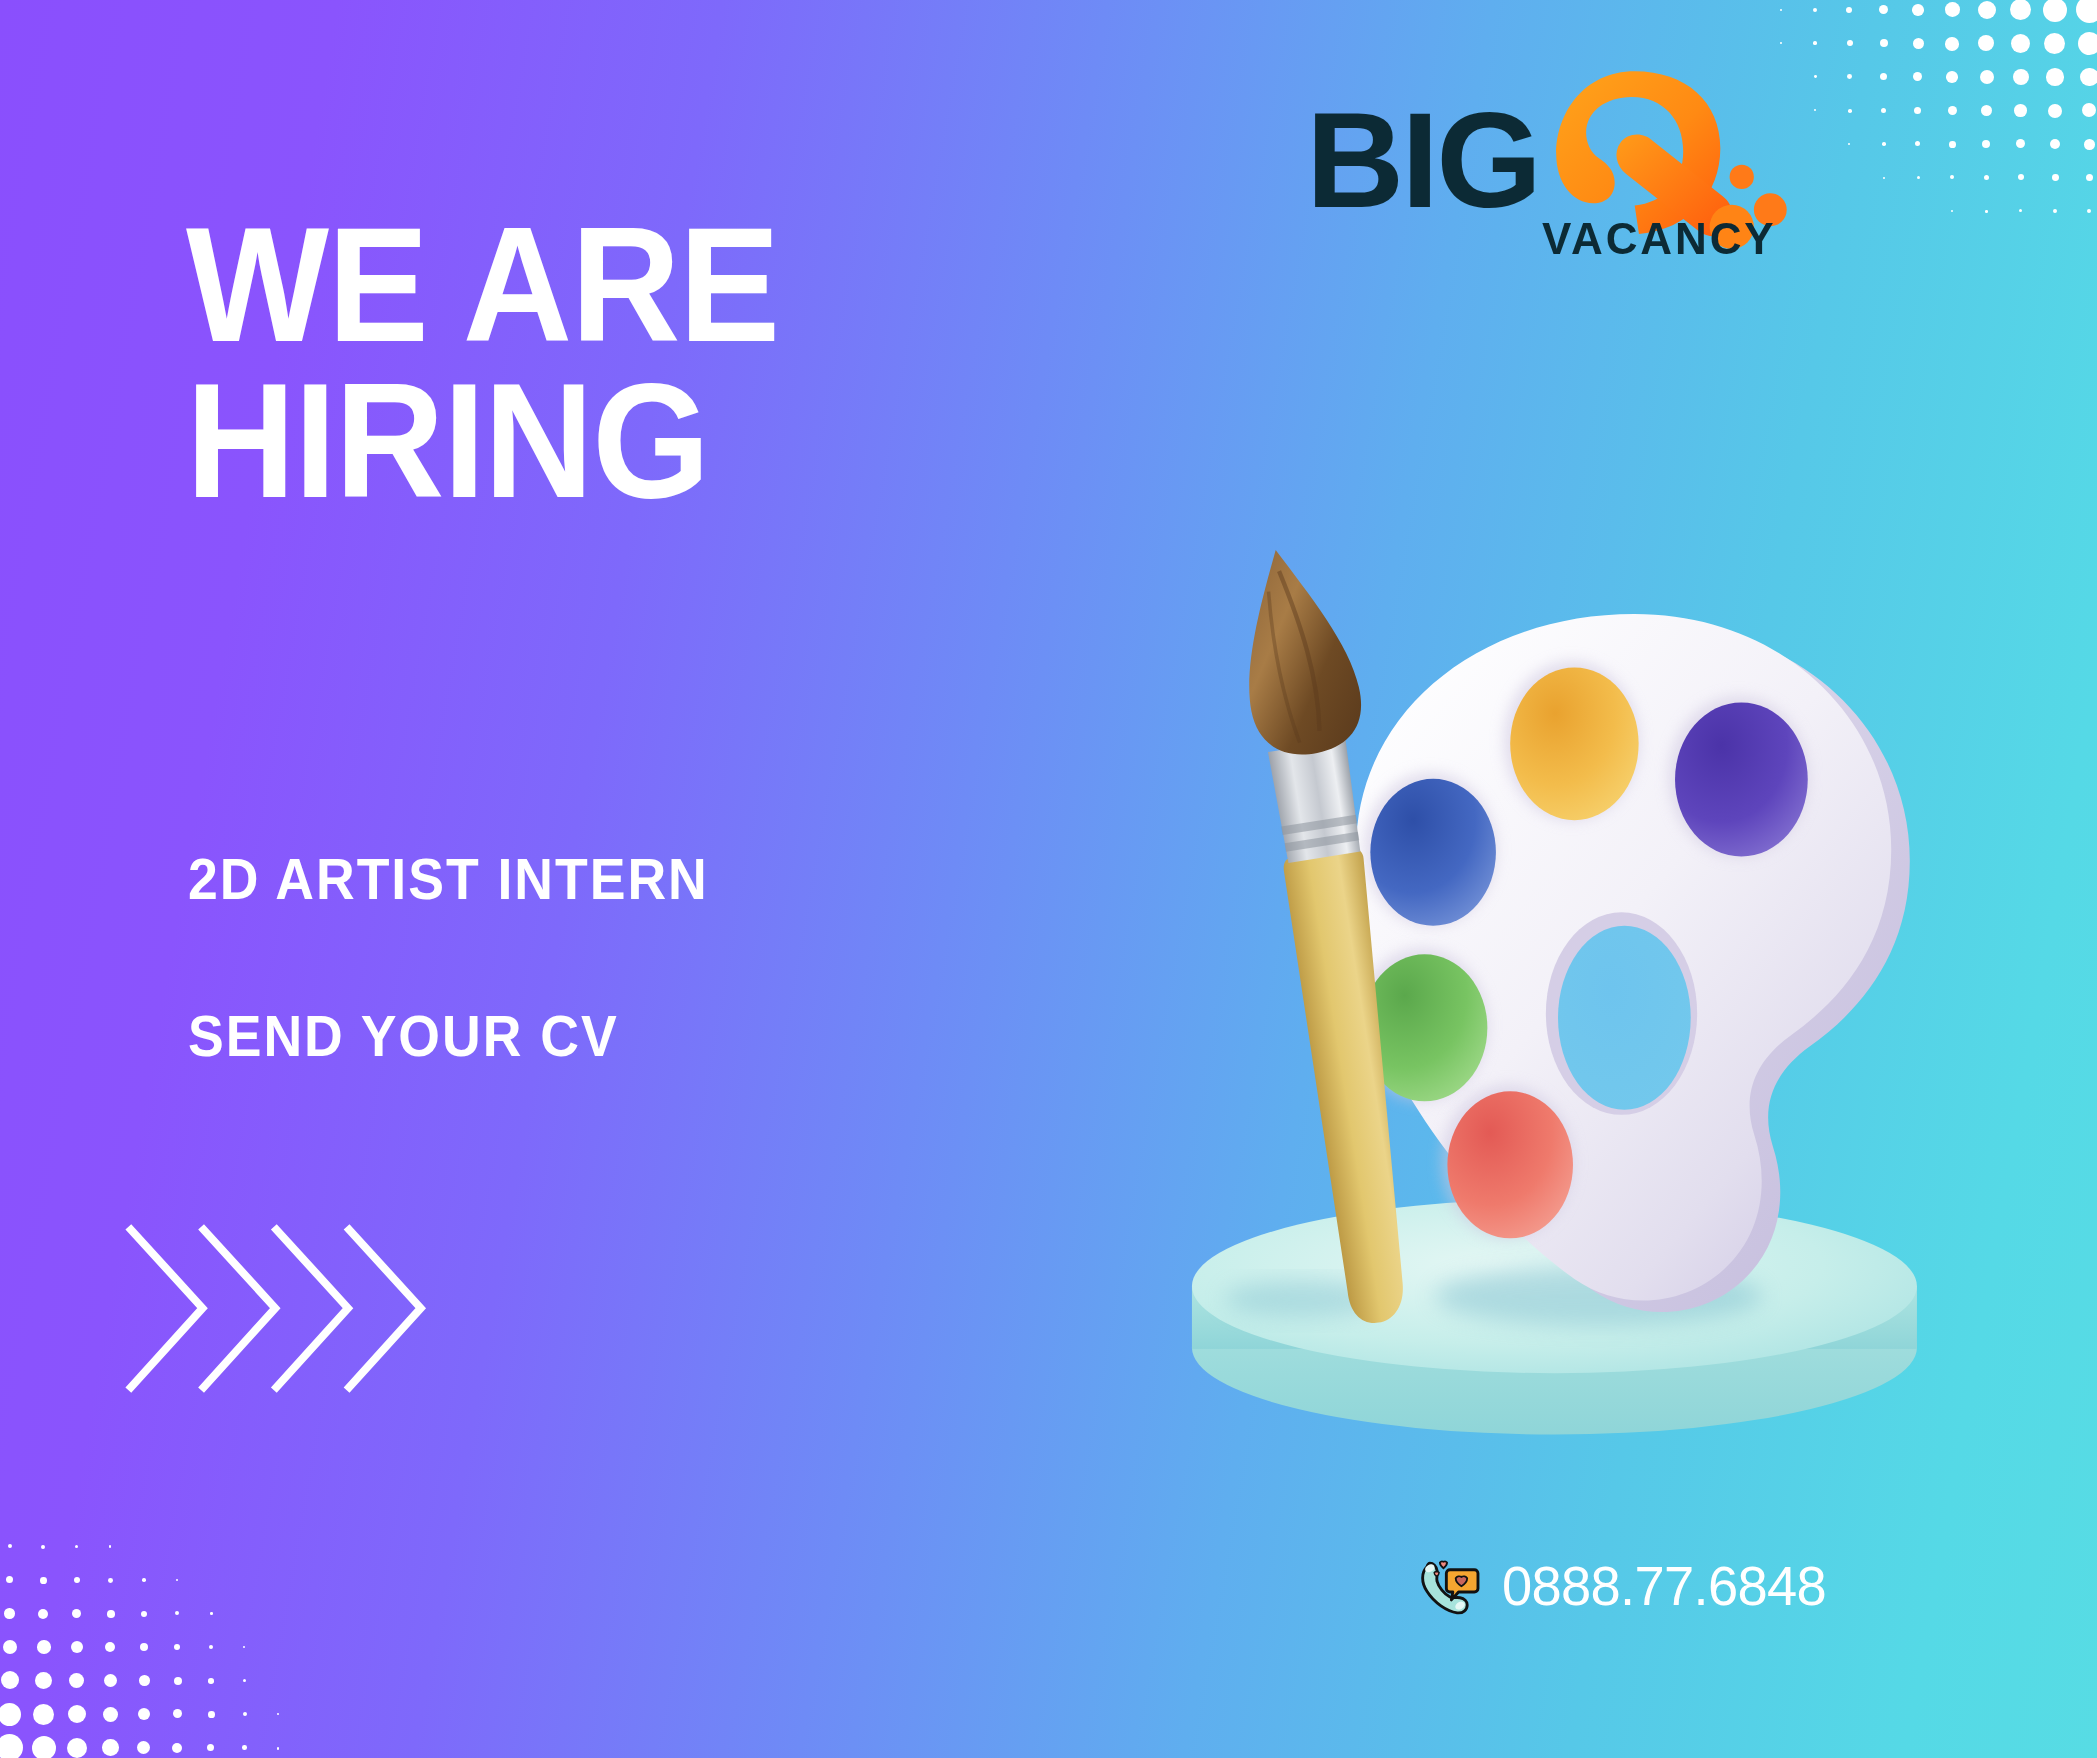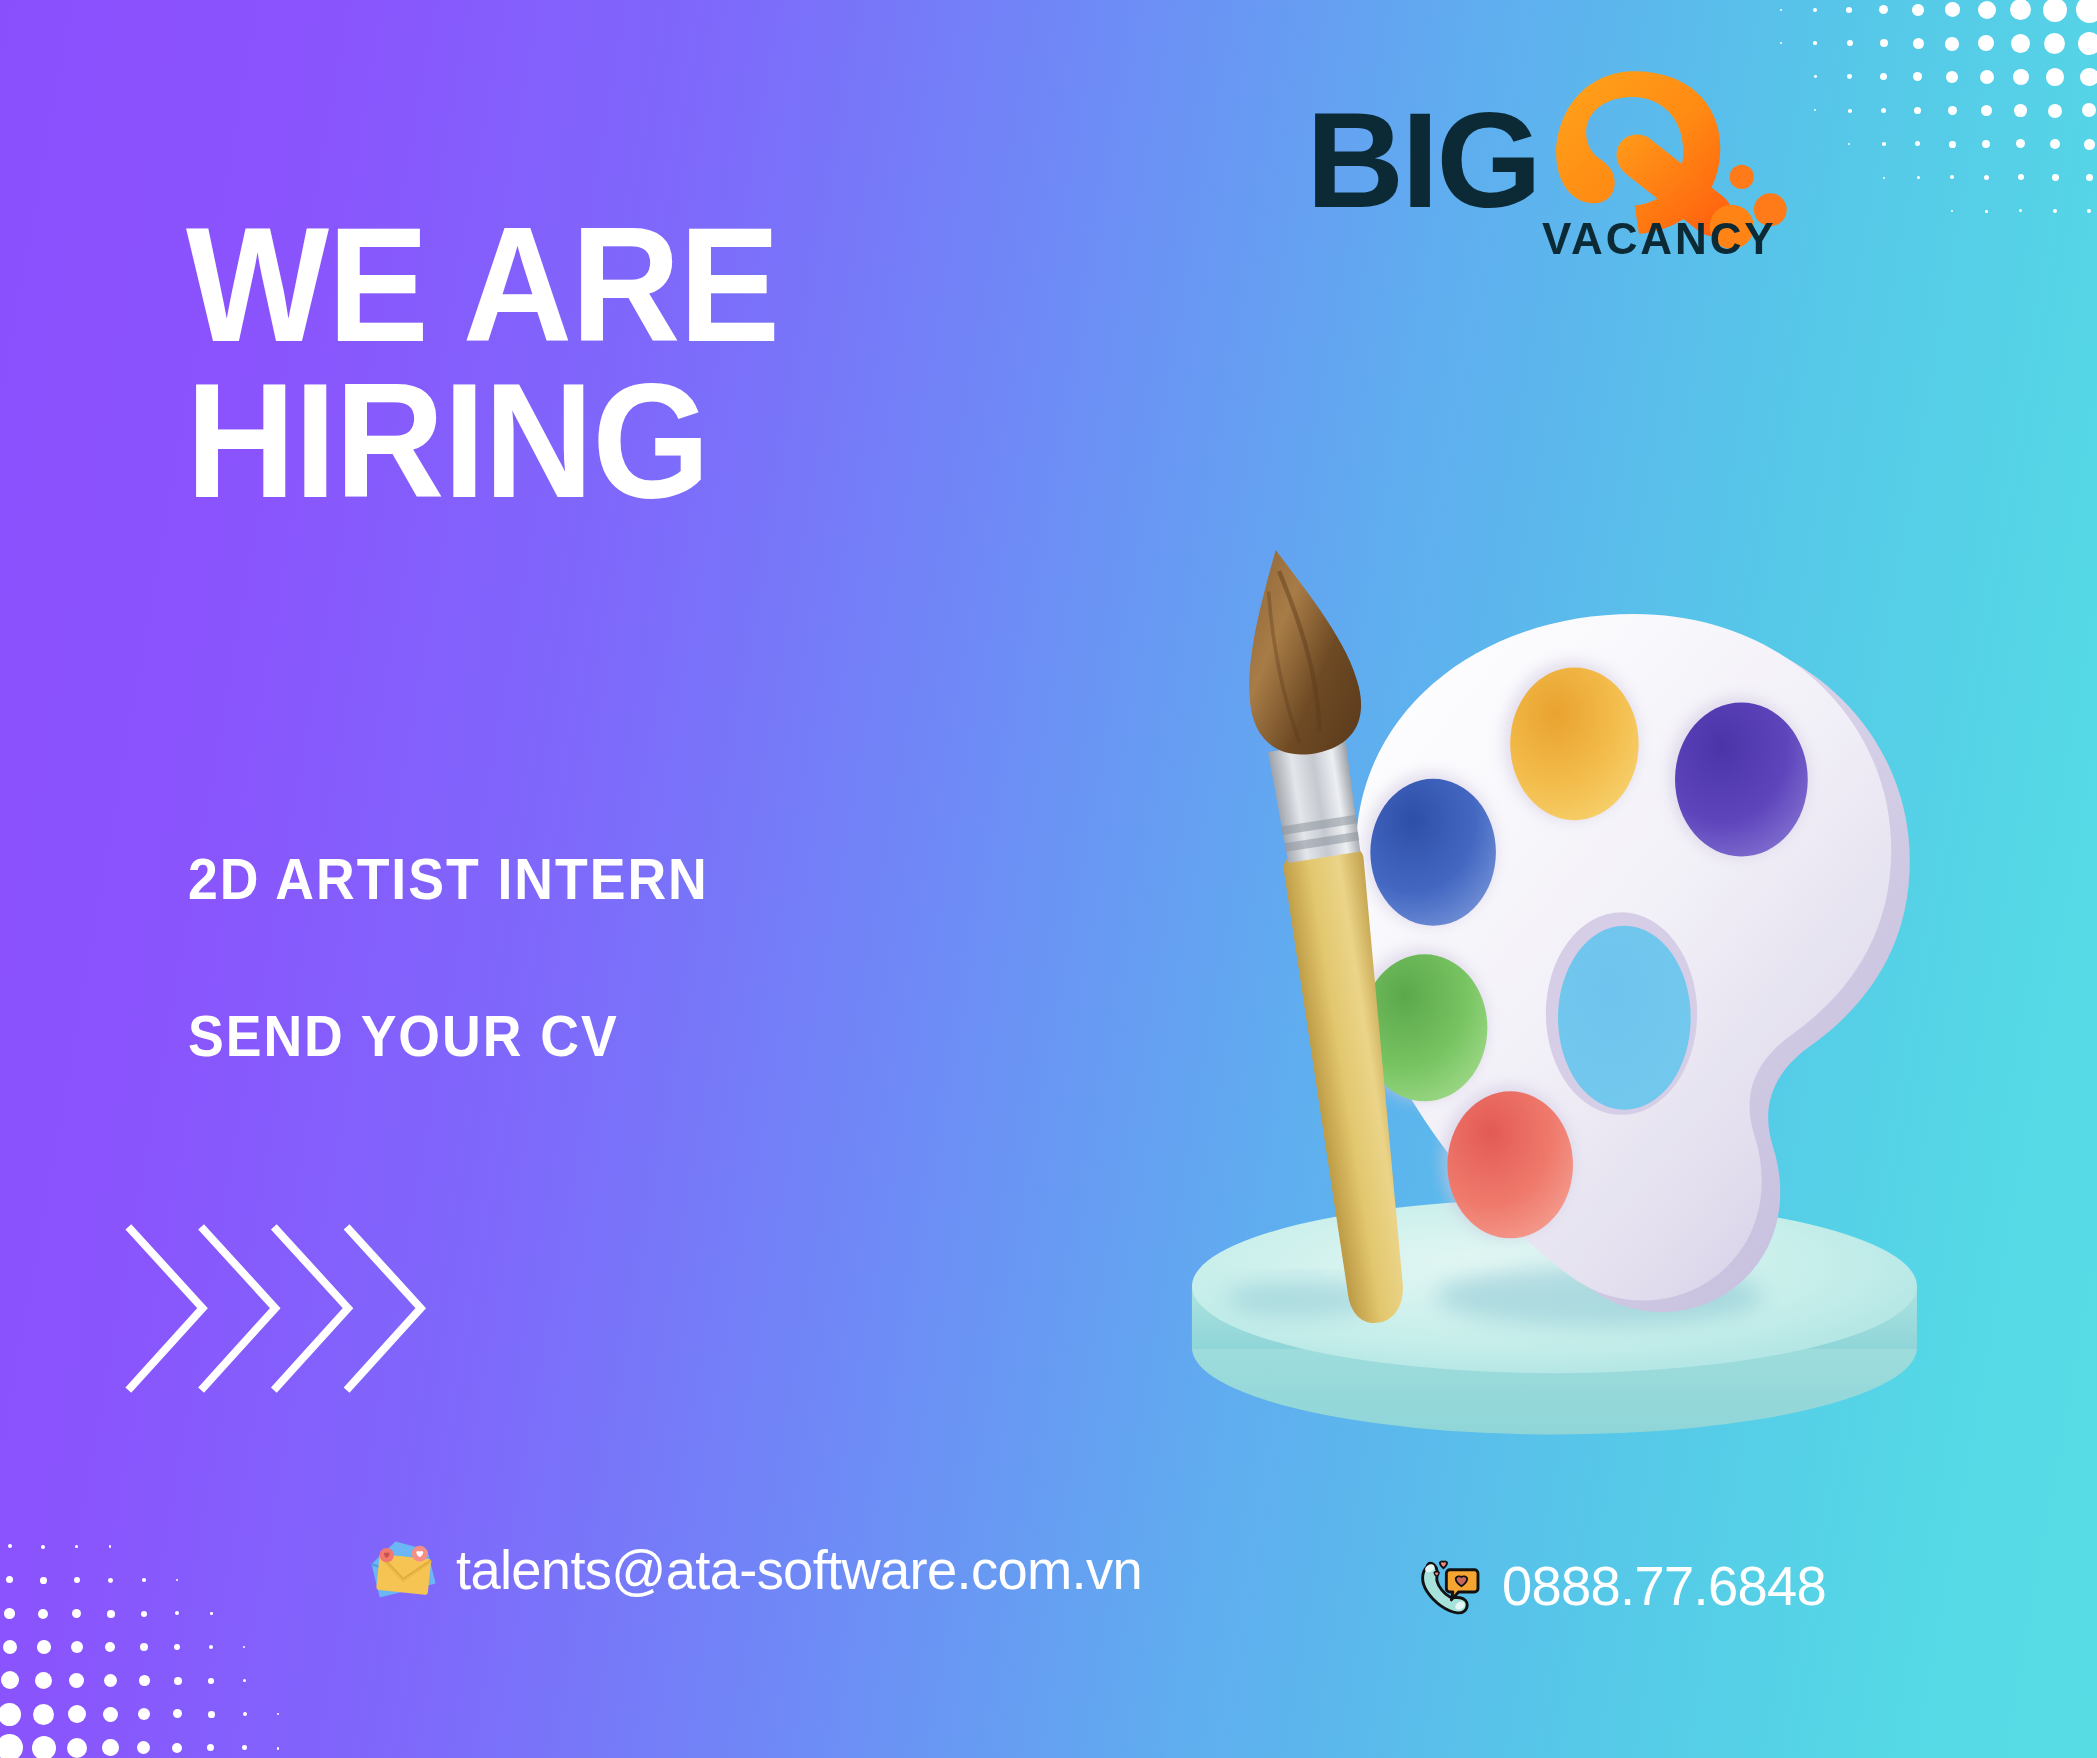--- a/index.html
+++ b/index.html
@@ -459,38 +459,20 @@
                C 370 300 342 328 294 330
                C 246 332 214 306 212 258
                C 210 196 248 112 281 40 Z" fill="url(#bristleGrad)"></path>
       <path d="M281 70 C 300 150 312 224 302 300" fill="none" stroke="#5A3A1C" stroke-width="6" opacity="0.45"></path>
       <path d="M262 96 C 256 168 258 242 272 312" fill="none" stroke="#5A3A1C" stroke-width="5" opacity="0.35"></path>
     </g>
   </svg>
 
   <div id="contact-row">
 
-    <div class="contact-item" id="contact-email">
-      <svg class="contact-icon" viewBox="0 0 96 96">
-        <g transform="rotate(-14 48 48)">
-          <path d="M8 30 L48 8 L88 30 L88 78 L8 78 Z" fill="#6BB6F5"></path>
-          <path d="M8 30 L48 58 L88 30" fill="none" stroke="#4F9BE0" stroke-width="3"></path>
-        </g>
-        <g transform="rotate(6 50 52)">
-          <rect x="14" y="30" width="72" height="50" rx="4" fill="#F6C453"></rect>
-          <path d="M14 32 L50 62 L86 32" fill="none" stroke="#E0A93B" stroke-width="4"></path>
-          <path d="M14 32 L50 62 L86 32 L86 34 L50 66 L14 34 Z" fill="#EDBB48"></path>
-        </g>
-        <circle cx="26" cy="28" r="10" fill="#F2796F"></circle>
-        <path d="M22 26 a3 3 0 0 1 4 -1 a3 3 0 0 1 4 1 q0 3 -4 6 q-4 -3 -4 -6 z" fill="#C8524F"></path>
-        <circle cx="72" cy="26" r="11" fill="#F58E86"></circle>
-        <path d="M67 24 a3.5 3.5 0 0 1 5 -1 a3.5 3.5 0 0 1 5 1 q0 3.5 -5 7 q-5 -3.5 -5 -7 z" fill="#FFFFFF"></path>
-      </svg>
-      <span class="contact-text">talents@ata-software.com.vn</span>
-    </div>
 
     <div class="contact-item" id="contact-phone">
       <svg class="contact-icon" viewBox="0 0 96 96">
 
         <g>
           <path d="M18 22
                    C 10 30 10 44 18 56
                    C 28 72 46 84 60 86
                    C 68 87 74 82 74 75
                    C 74 70 70 66 64 65

